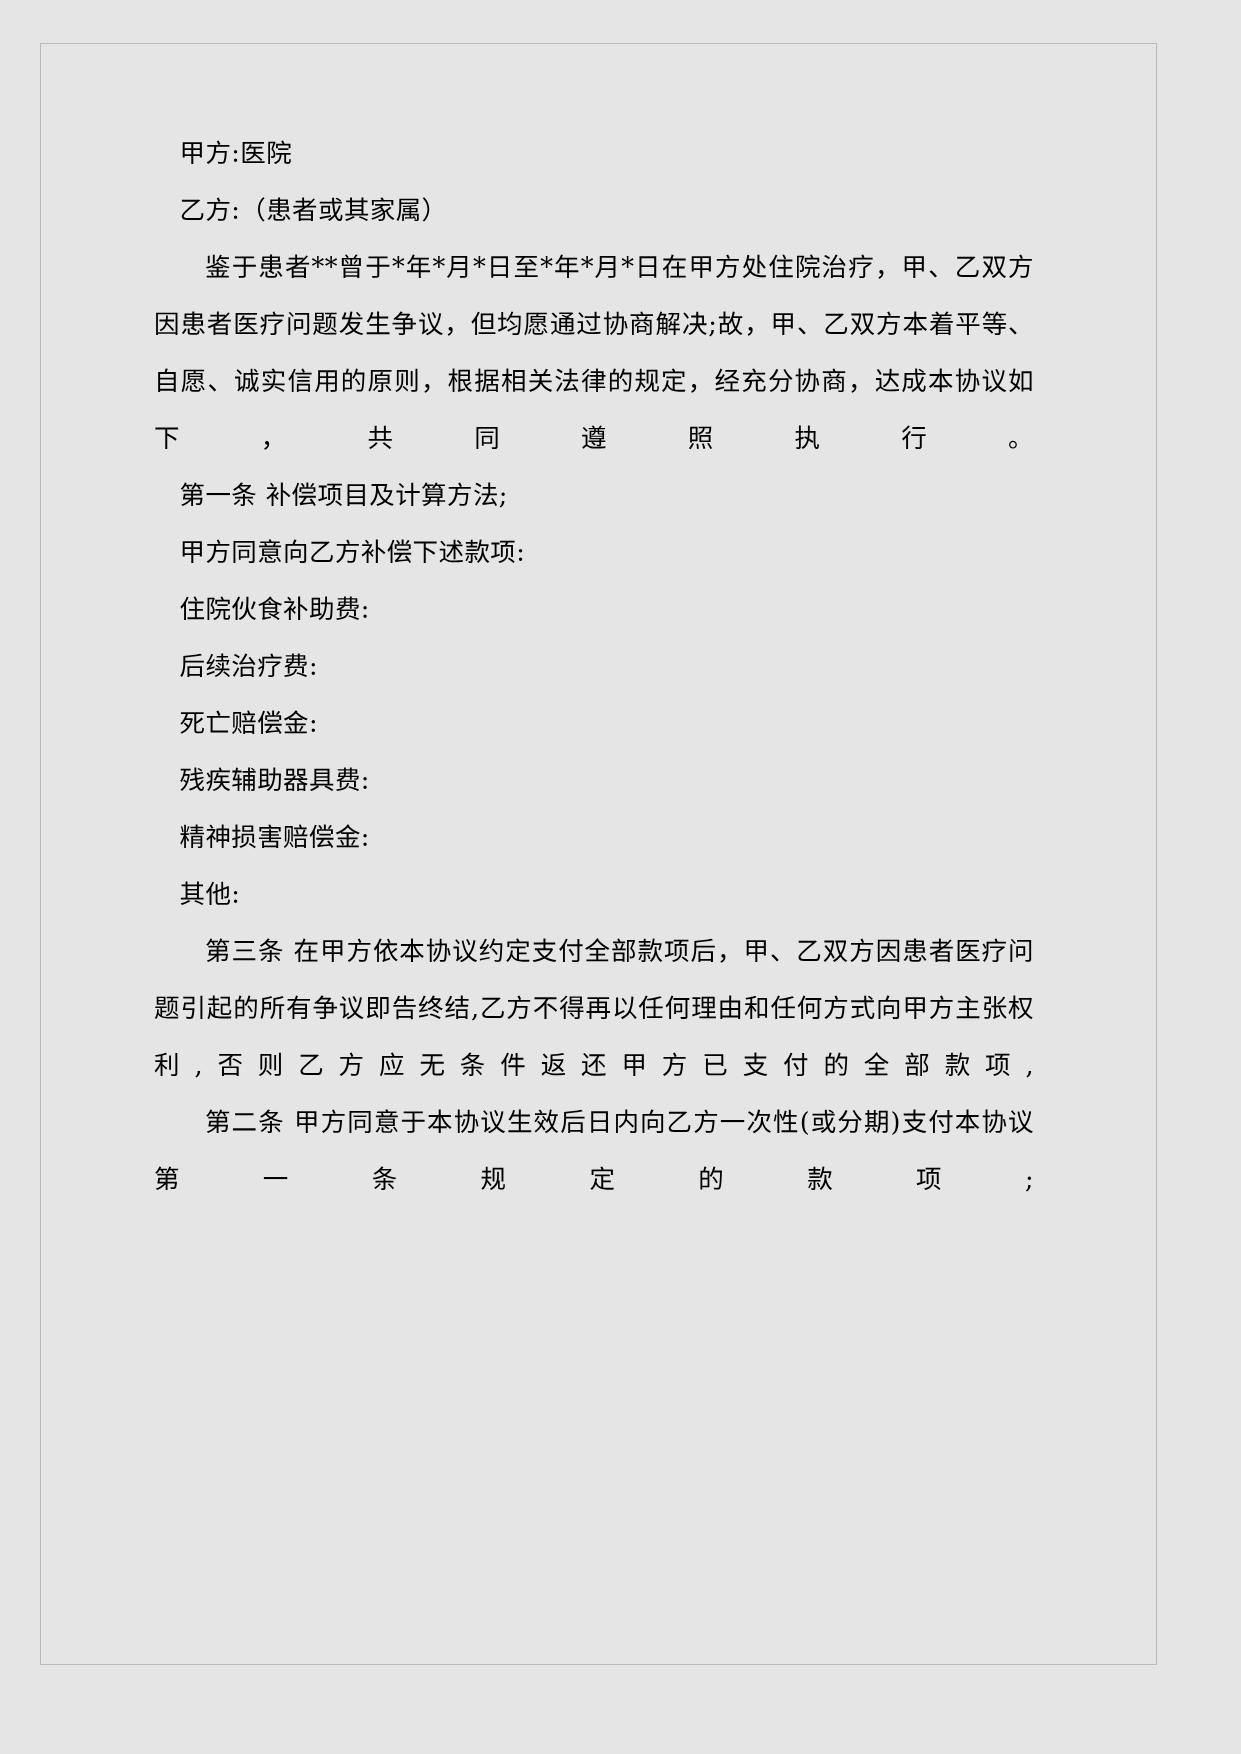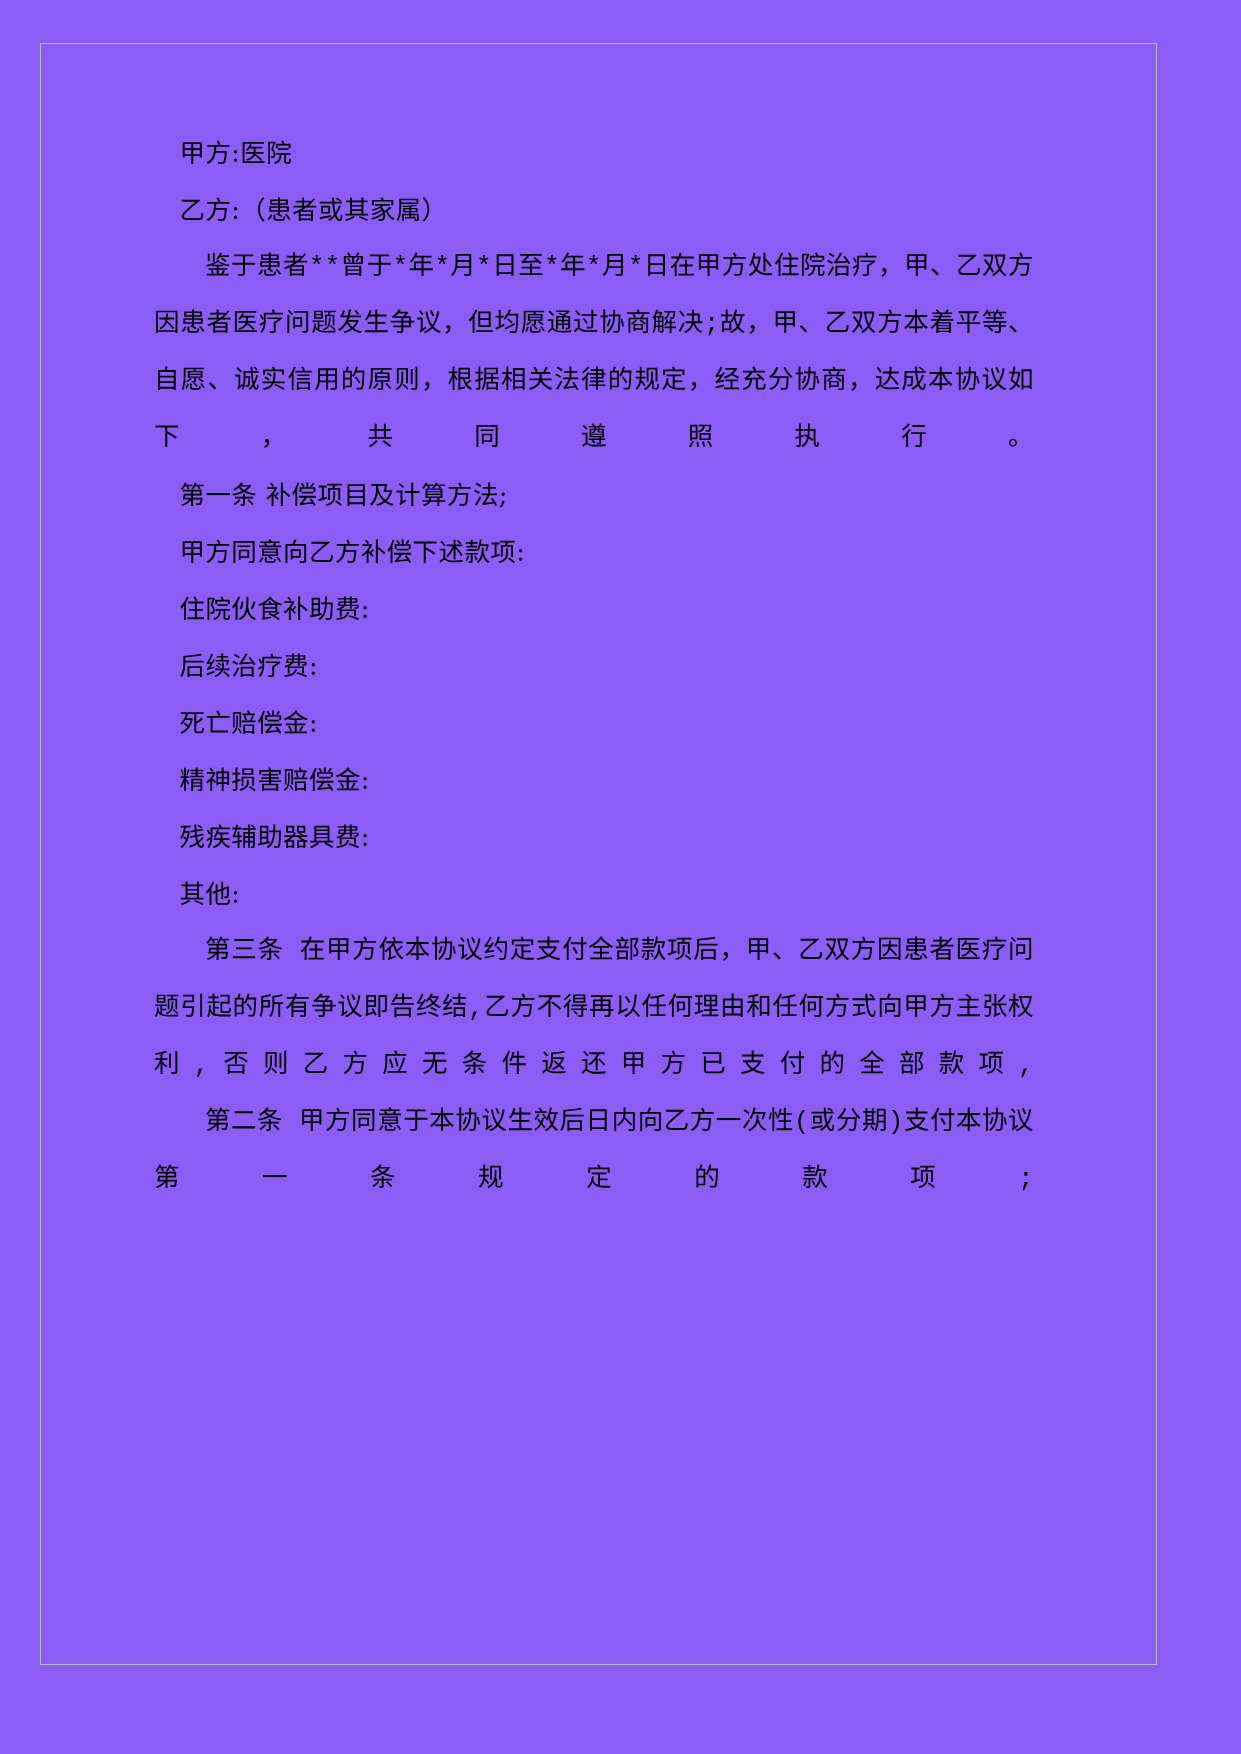--- a/index.html
+++ b/index.html
@@ -12,21 +12,21 @@
     height: 1754px;
     font-family: "DejaVu Serif", "Liberation Serif", serif;
     color: #000000;
   }
   .page {
     position: relative;
     box-sizing: border-box;
     width: 1241px;
     height: 1754px;
     padding: 0;
-    background: #8b5cf6;
+    background: #e5e5e5;
   }
   .page-border {
     position: absolute;
     left: 40px;
     top: 43px;
     width: 1117px;
     height: 1622px;
     border: 1px solid #b9b9b9;
     box-sizing: border-box;
   }
@@ -43,21 +43,20 @@
     font-size: 25.5px;
     line-height: 57px;
     letter-spacing: 0.4px;
     color: #000000;
     text-align: justify;
     text-justify: inter-ideograph;
     white-space: normal;
   }
   p.indent {
     text-indent: 2em;
-    font-family: Liberation Mono, monospace;
   }
   p.indent1 {
     text-indent: 1em;
   }
   .just {
     text-align: justify;
     text-align-last: justify;
   }
 </style>
 </head>
@@ -67,19 +66,19 @@
   <div class="page-border"></div>
   <div class="content">
     <p class="line indent1">甲方:医院</p>
     <p class="line indent1">乙方:（患者或其家属）</p>
     <p class="line indent just">鉴于患者**曾于*年*月*日至*年*月*日在甲方处住院治疗，甲、乙双方因患者医疗问题发生争议，但均愿通过协商解决;故，甲、乙双方本着平等、自愿、诚实信用的原则，根据相关法律的规定，经充分协商，达成本协议如下，共同遵照执行。</p>
     <p class="line indent1">第一条  补偿项目及计算方法;</p>
     <p class="line indent1">甲方同意向乙方补偿下述款项:</p>
     <p class="line indent1">住院伙食补助费:</p>
     <p class="line indent1">后续治疗费:</p>
     <p class="line indent1">死亡赔偿金:</p>
+    <p class="line indent1">残疾辅助器具费:</p>
     <p class="line indent1">精神损害赔偿金:</p>
-    <p class="line indent1">残疾辅助器具费:</p>
     <p class="line indent1">其他:</p>
     <p class="line indent just">第三条  在甲方依本协议约定支付全部款项后，甲、乙双方因患者医疗问题引起的所有争议即告终结,乙方不得再以任何理由和任何方式向甲方主张权利,否则乙方应无条件返还甲方已支付的全部款项,</p>
     <p class="line indent just">第二条  甲方同意于本协议生效后日内向乙方一次性(或分期)支付本协议第一条规定的款项;</p>
   </div>
 </div>
 
 </body></html>

